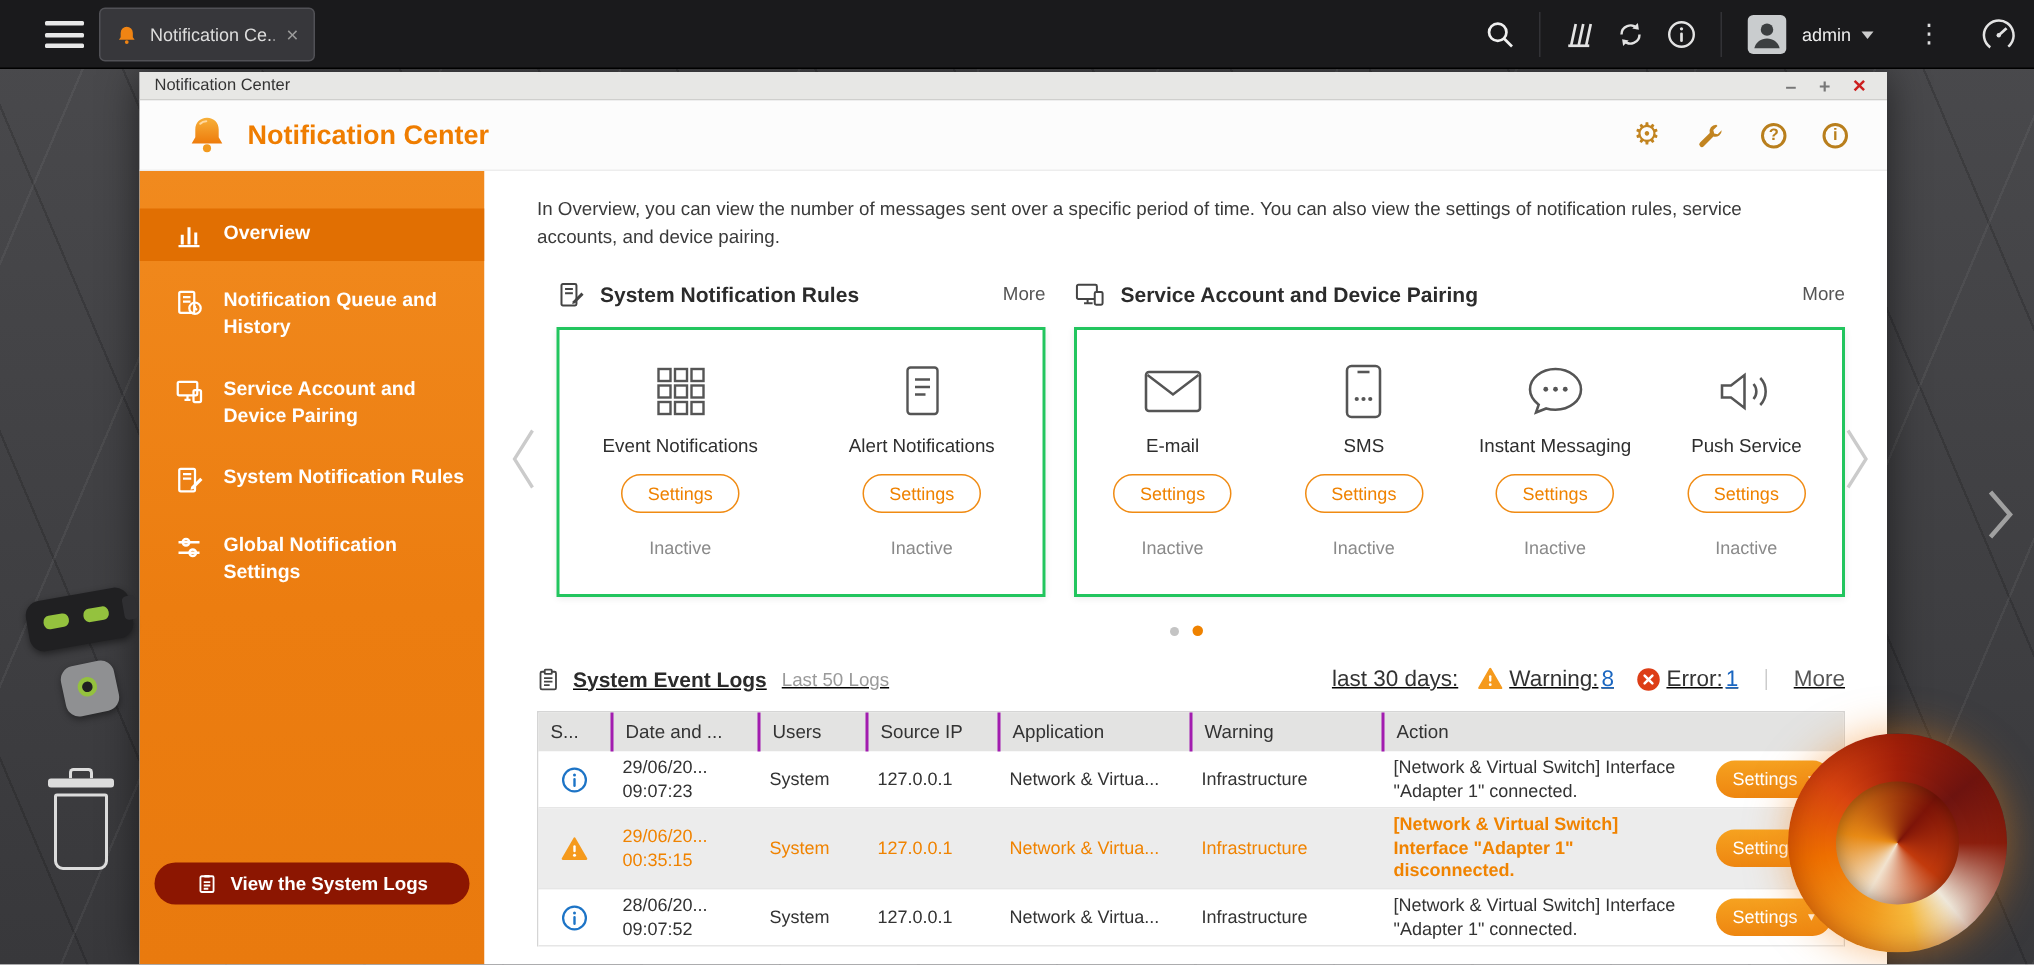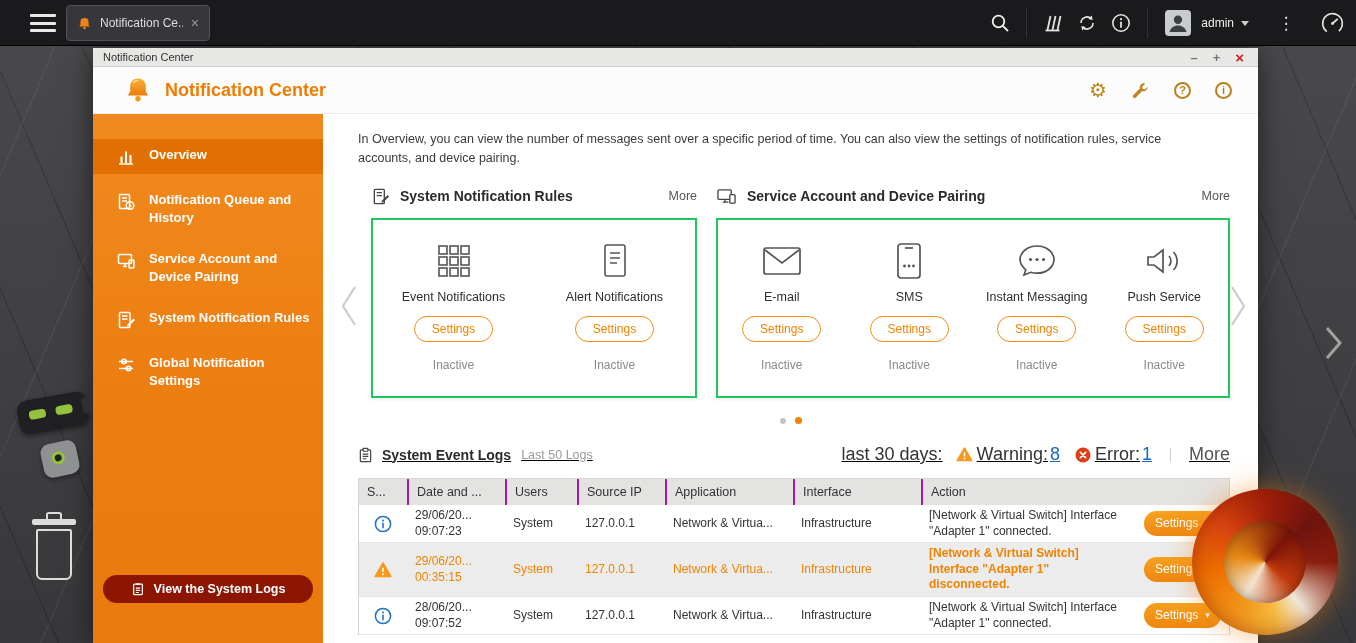--- a/index.html
+++ b/index.html
@@ -75,21 +75,21 @@
   .chev.right{right:10px;}
   .dots{position:absolute;top:303px;left:0;right:0;display:flex;justify-content:center;gap:9px;align-items:center;}
   .dot{width:6px;height:6px;border-radius:50%;background:#c4c4c4;cursor:pointer;}
   .dot.active{background:#ef8200;width:7px;height:7px;}
 
   
   .logs{position:absolute;left:35px;top:330px;right:28px;}
   .logs-head{display:flex;align-items:center;text-decoration:underline;}
   .logs-title{margin-left:9px;font-size:14px;font-weight:bold;color:#2b2b2b;}
   .logs-sub{margin-left:10px;font-size:12.5px;color:#9a9a9a;}
-  .logs-right{margin-left:auto;display:flex;align-items:center;gap:7px;font-size:18px;color:#333;}
+  .logs-right{margin-left:auto;display:flex;align-items:center;gap:7px;font-size:15px;color:#333;}
   .count-link{color:#1a66c0;text-decoration:underline;cursor:pointer;}
   .logs-sep{width:1px;height:14px;background:#ccc;margin:0 11px;}
   .logs-more{color:#555;cursor:pointer;}
 
   .log-table{margin-top:13px;border:1px solid #d5d5d5;border-bottom:none;}
   .lt-header,.lt-row{display:grid;grid-template-columns:48px 98px 72px 88px 128px 128px 215px 1fr;}
   .lt-header{background:#e3e3e2;}
   .hc{padding:6px 8px;font-size:12.5px;color:#333;border-left:2px solid #a21caf;white-space:nowrap;overflow:hidden;cursor:pointer;}
   .hc:first-child{border-left:none;}
   .lt-row{align-items:center;border-bottom:1px solid #e6e6e6;background:#fff;min-height:38px;}
@@ -469,21 +469,21 @@
           </div>
         </div>
 
         <div class="log-table">
           <div class="lt-header">
             <div class="hc">S...</div>
             <div class="hc">Date and ...</div>
             <div class="hc">Users</div>
             <div class="hc">Source IP</div>
             <div class="hc">Application</div>
-            <div class="hc">Interface</div>
+            <div class="hc">Warning</div>
             <div class="hc">Action</div>
           </div>
 
           <div class="lt-row">
             <div class="cell center">
               <svg width="18" height="18" viewBox="0 0 18 18">
                   <circle cx="9" cy="9" r="7.6" fill="none" stroke="#1d74c6" stroke-width="1.5"></circle>
                   <circle cx="9" cy="5.6" r="1" fill="#1d74c6"></circle>
                   <rect x="8.2" y="7.6" width="1.6" height="6" rx="0.8" fill="#1d74c6"></rect>
                 </svg>

